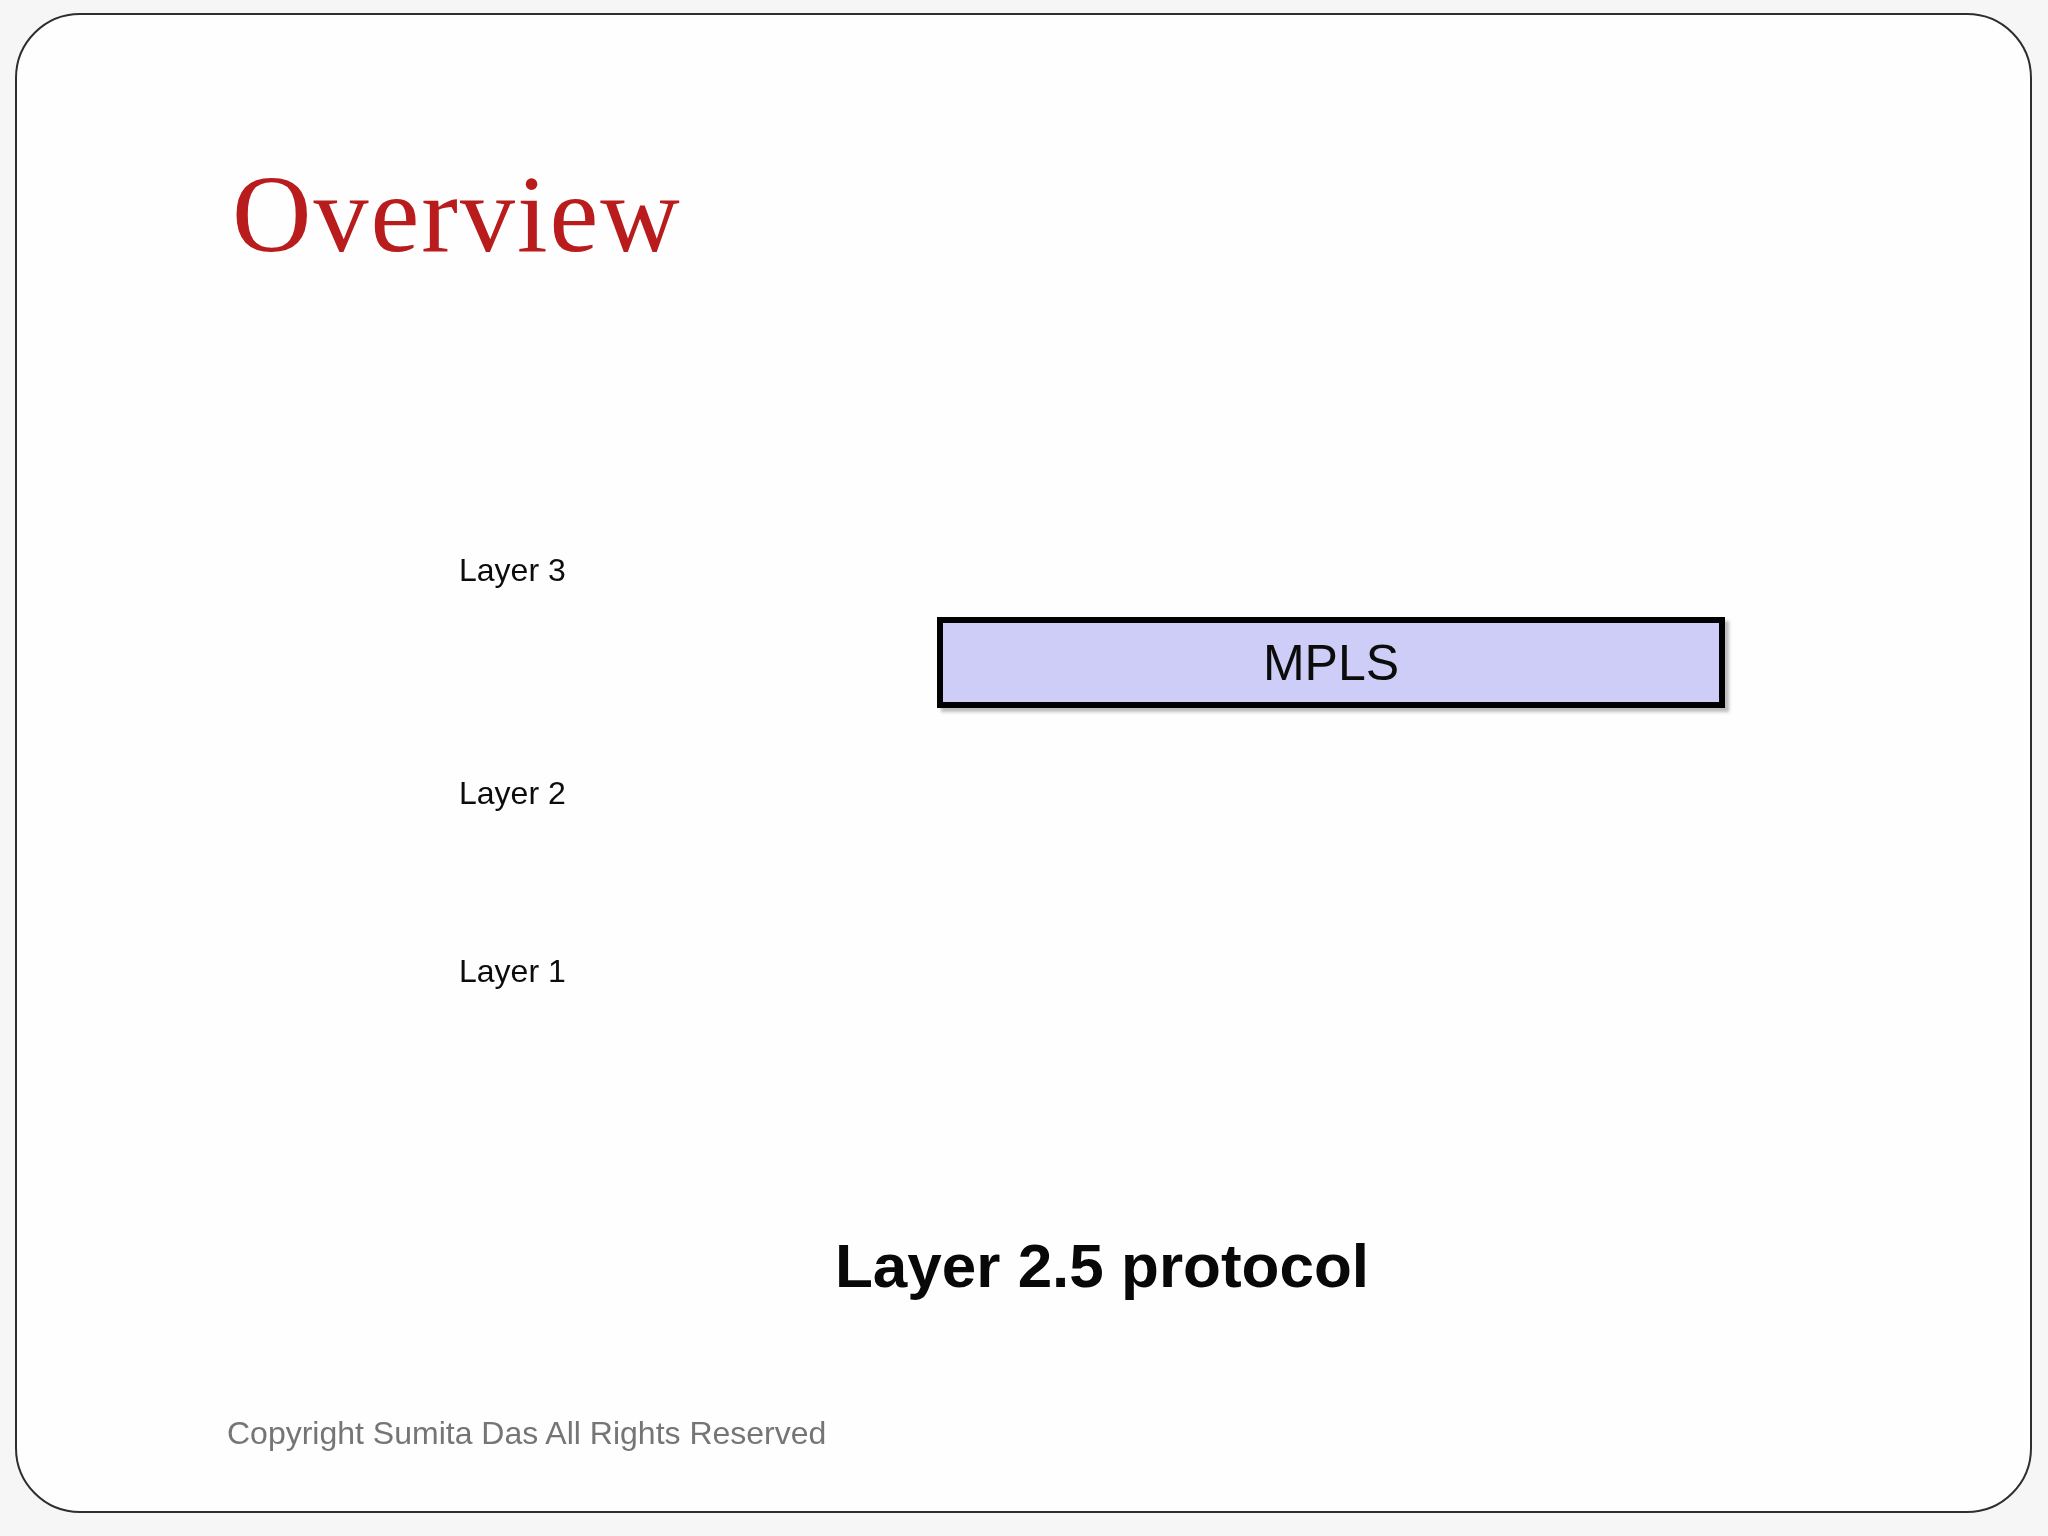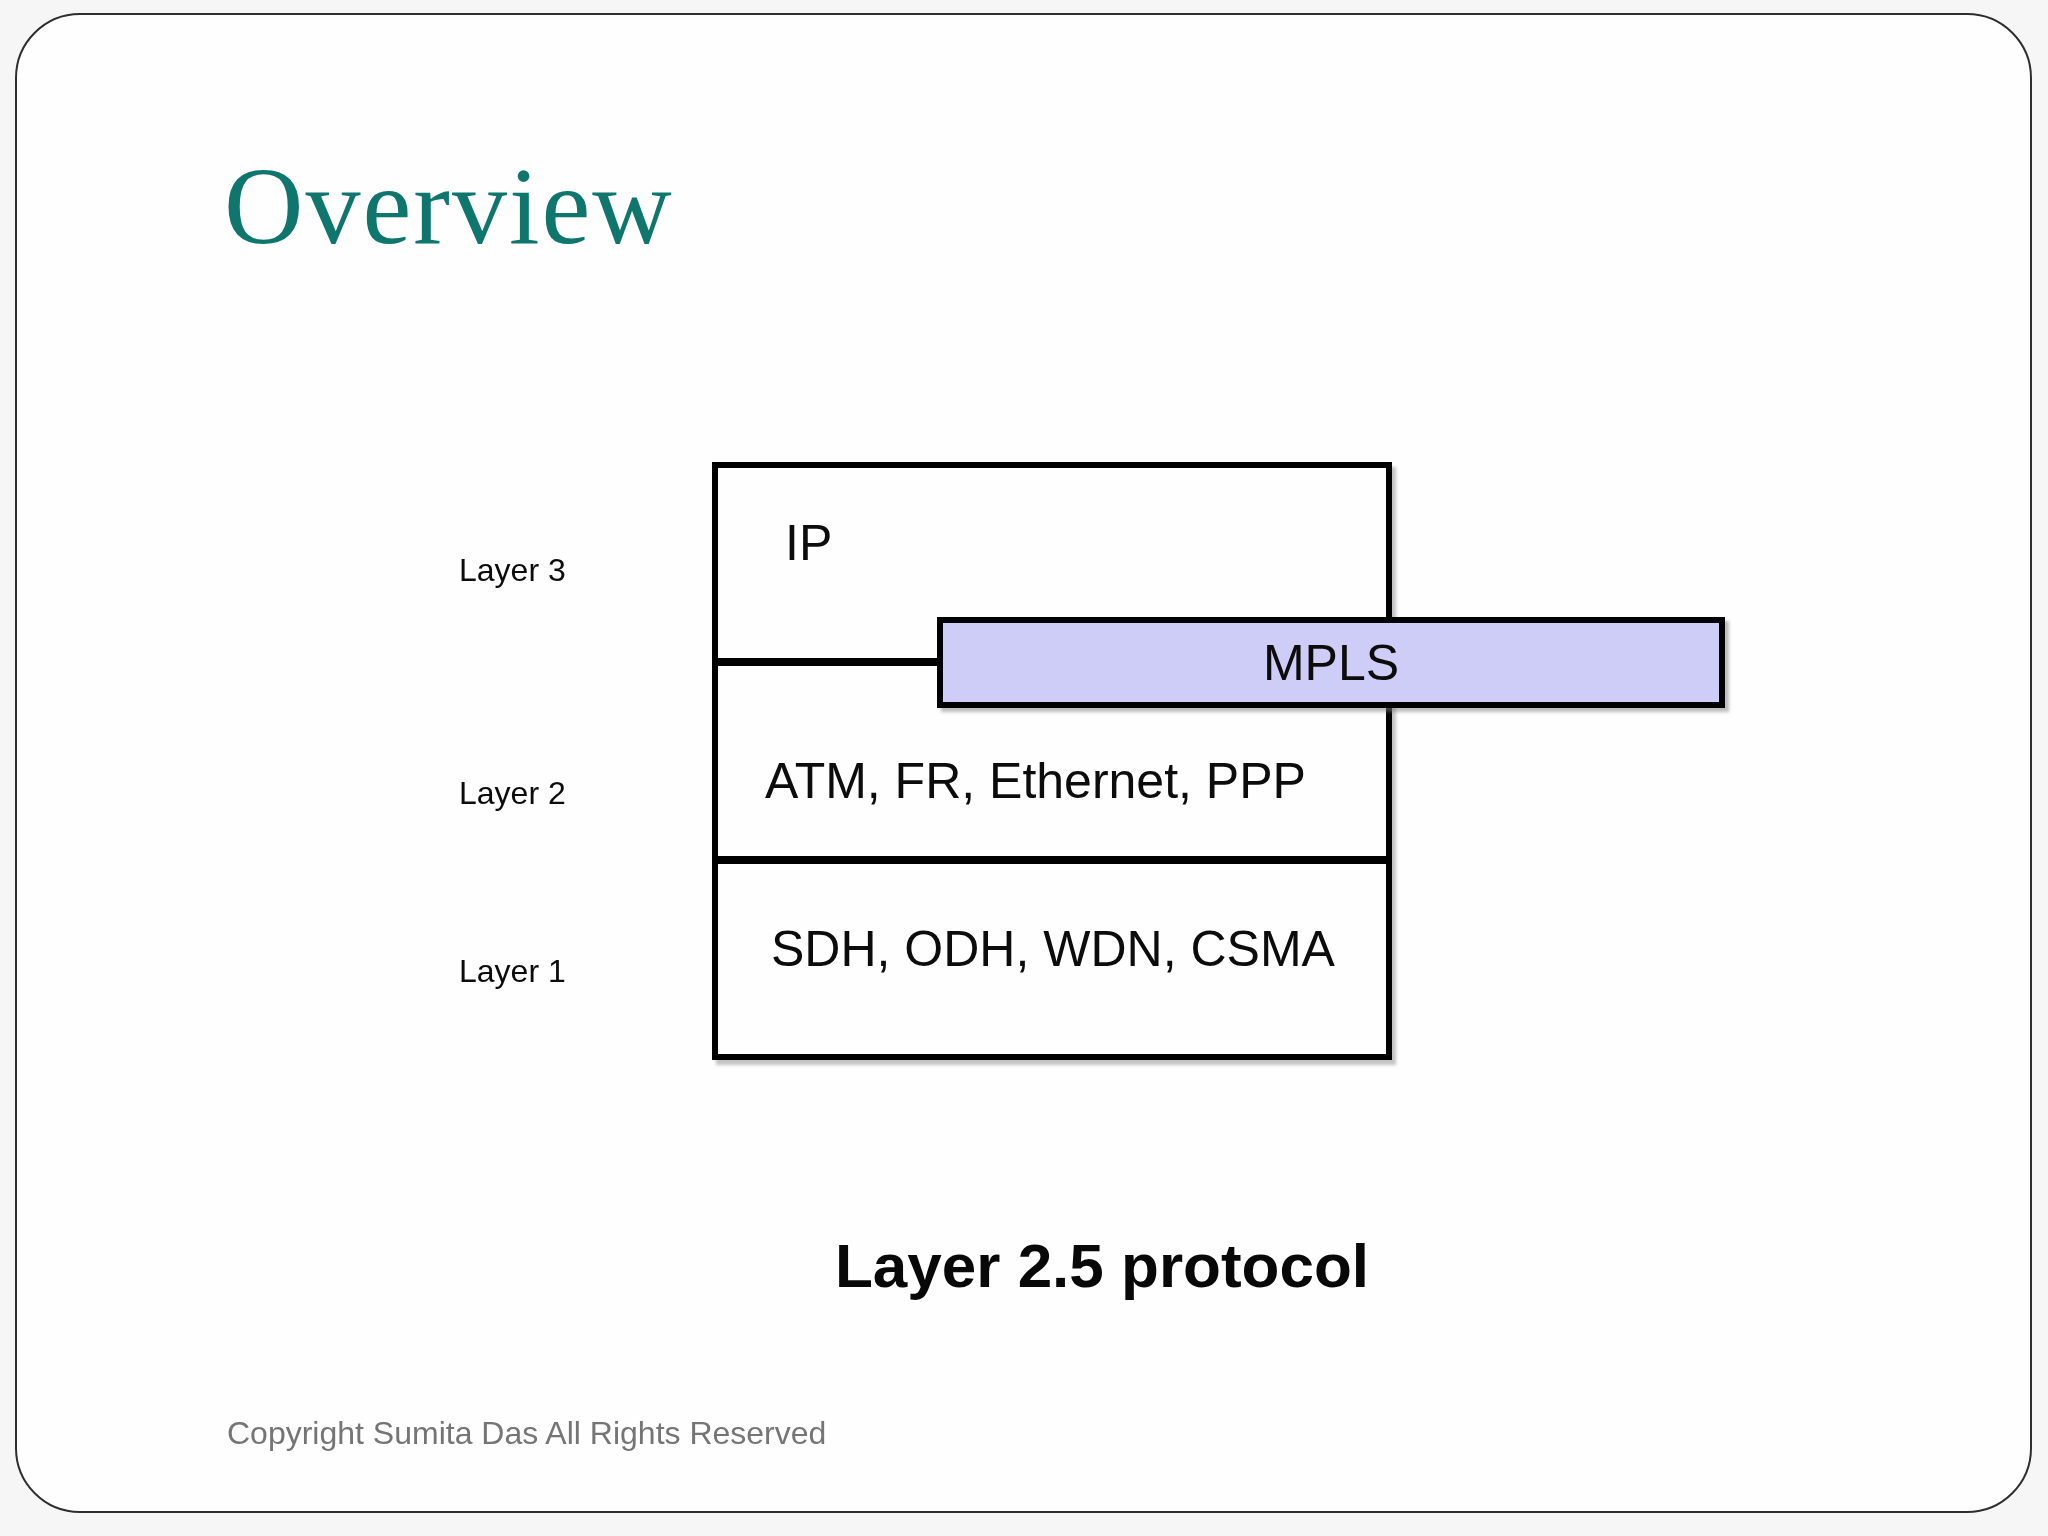--- a/index.html
+++ b/index.html
@@ -19,26 +19,26 @@
     height: 1500px;
     background: #fefefe;
     border: 2px solid #2e2e2e;
     border-radius: 65px;
     box-sizing: border-box;
   }
   .slide-title {
     position: absolute;
     left: 207px;
     top: 128px;
-    margin: 0;
+    margin: 8px;
     font-family: "Liberation Serif", "DejaVu Serif", serif;
     font-weight: 400;
     font-size: 110px;
     letter-spacing: 2px;
-    color: #0f766e;
+    color: #b91c1c;
   }
   .diagram {
     position: absolute;
     left: 0;
     top: 0;
     width: 2048px;
     height: 1536px;
   }
   .layer-label {
     position: absolute;
@@ -133,27 +133,20 @@
 
 <div class="slide">
   <h1 class="slide-title">Overview</h1>
 
   <div class="diagram">
 
     <div class="layer-label l3">Layer 3</div>
     <div class="layer-label l2">Layer 2</div>
     <div class="layer-label l1">Layer 1</div>
 
-    <div class="main-box">
-      <div class="box-text ip">IP</div>
-      <div class="divider-partial"></div>
-      <div class="box-text atm">ATM, FR, Ethernet, PPP</div>
-      <div class="divider-full"></div>
-      <div class="box-text sdh">SDH, ODH, WDN, CSMA</div>
-    </div>
 
     <div class="mpls-box">
       <span class="mpls-label">MPLS</span>
     </div>
 
   </div>
 
   <div class="caption">Layer 2.5 protocol</div>
 
   <div class="footer">Copyright Sumita Das All Rights Reserved</div>

